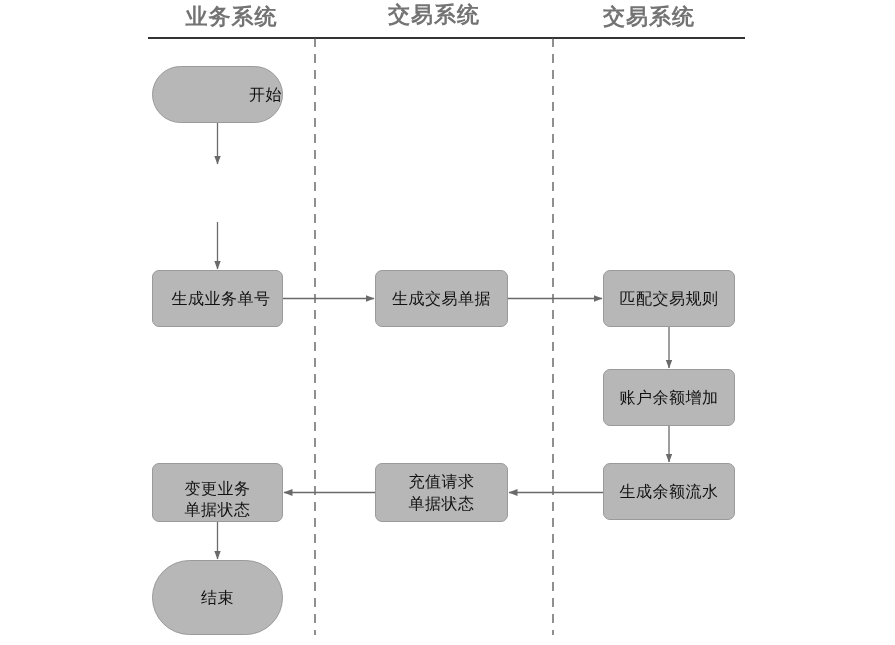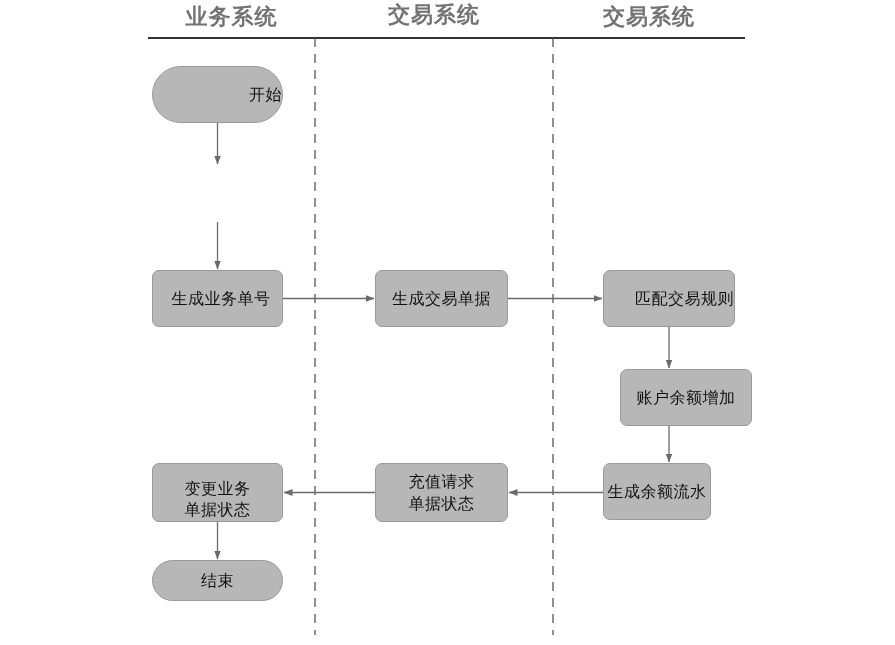--- a/index.html
+++ b/index.html
@@ -79,43 +79,43 @@
 
 
   <div class="node rect" style="left:152px; top:270px; width:131px; height:57px;padding-left:7px;">
     <span class="label">生成业务单号</span>
   </div>
 
   <div class="node rect" style="left:375px; top:270px; width:133px; height:57px;">
     <span class="label">生成交易单据</span>
   </div>
 
-  <div class="node rect" style="left:603px; top:270px; width:132px; height:57px;justify-content:flex-end;">
+  <div class="node rect" style="left:603px; top:270px; width:132px; height:57px;">
     <span class="label">匹配交易规则</span>
   </div>
 
-  <div class="node rect" style="left:620px; top:369px; width:132px; height:57px;">
+  <div class="node rect" style="left:603px; top:369px; width:132px; height:57px;">
     <span class="label">账户余额增加</span>
   </div>
 
-  <div class="node rect" style="left:603px; top:463px; width:108px; height:57px;align-items:center;">
+  <div class="node rect" style="left:603px; top:463px; width:132px; height:57px;align-items:center;">
     <span class="label">生成余额流水</span>
   </div>
 
   <div class="node rect" style="left:375px; top:463px; width:133px; height:59px;">
     <span class="label">充值请求
 单据状态</span>
   </div>
 
   <div class="node rect" style="left:152px; top:463px; width:131px; height:59px;align-items:flex-end;">
     <span class="label">变更业务
 单据状态</span>
   </div>
 
-  <div class="node stadium" style="left:152px; top:560px; width:131px; height:41px;">
+  <div class="node stadium" style="left:152px; top:560px; width:131px; height:75px;">
     <span class="label">结束</span>
   </div>
 
   <svg class="overlay" viewBox="0 0 895 645">
     <defs>
       <marker id="arrow" markerWidth="10" markerHeight="10" refX="8.5" refY="3.4" orient="auto" markerUnits="userSpaceOnUse">
         <path d="M0,0 L9,3.4 L0,6.8 z" fill="#6a6a6a"></path>
       </marker>
     </defs>
 

